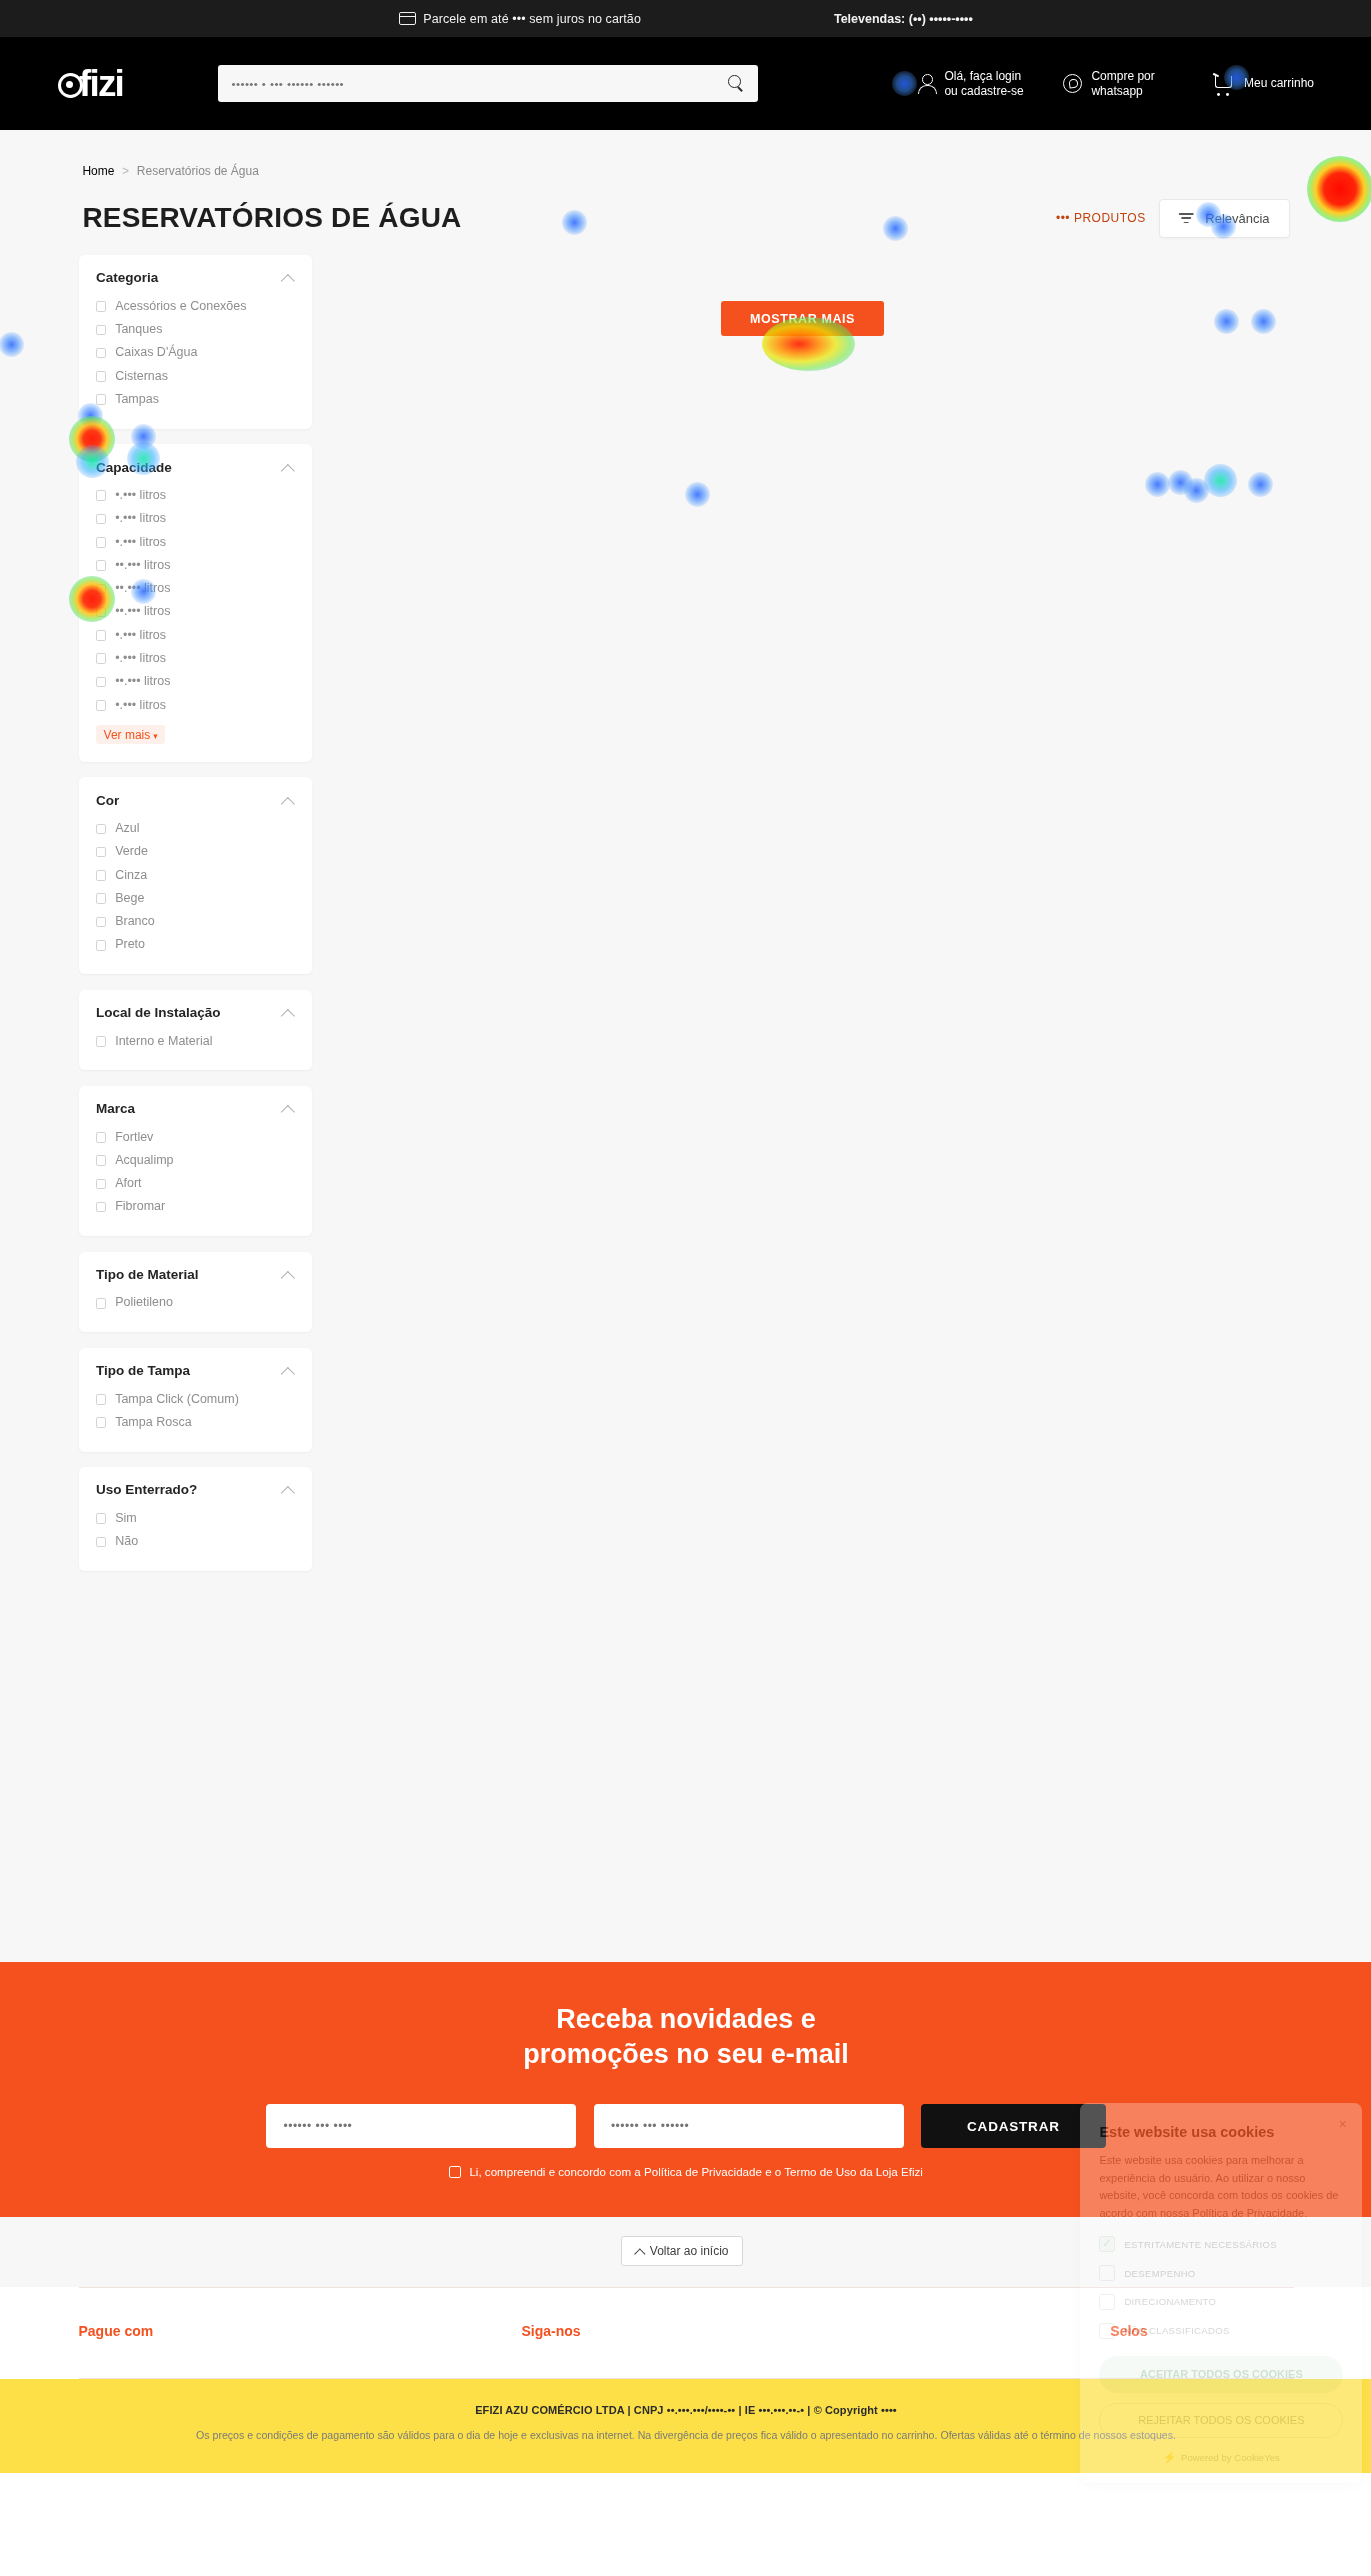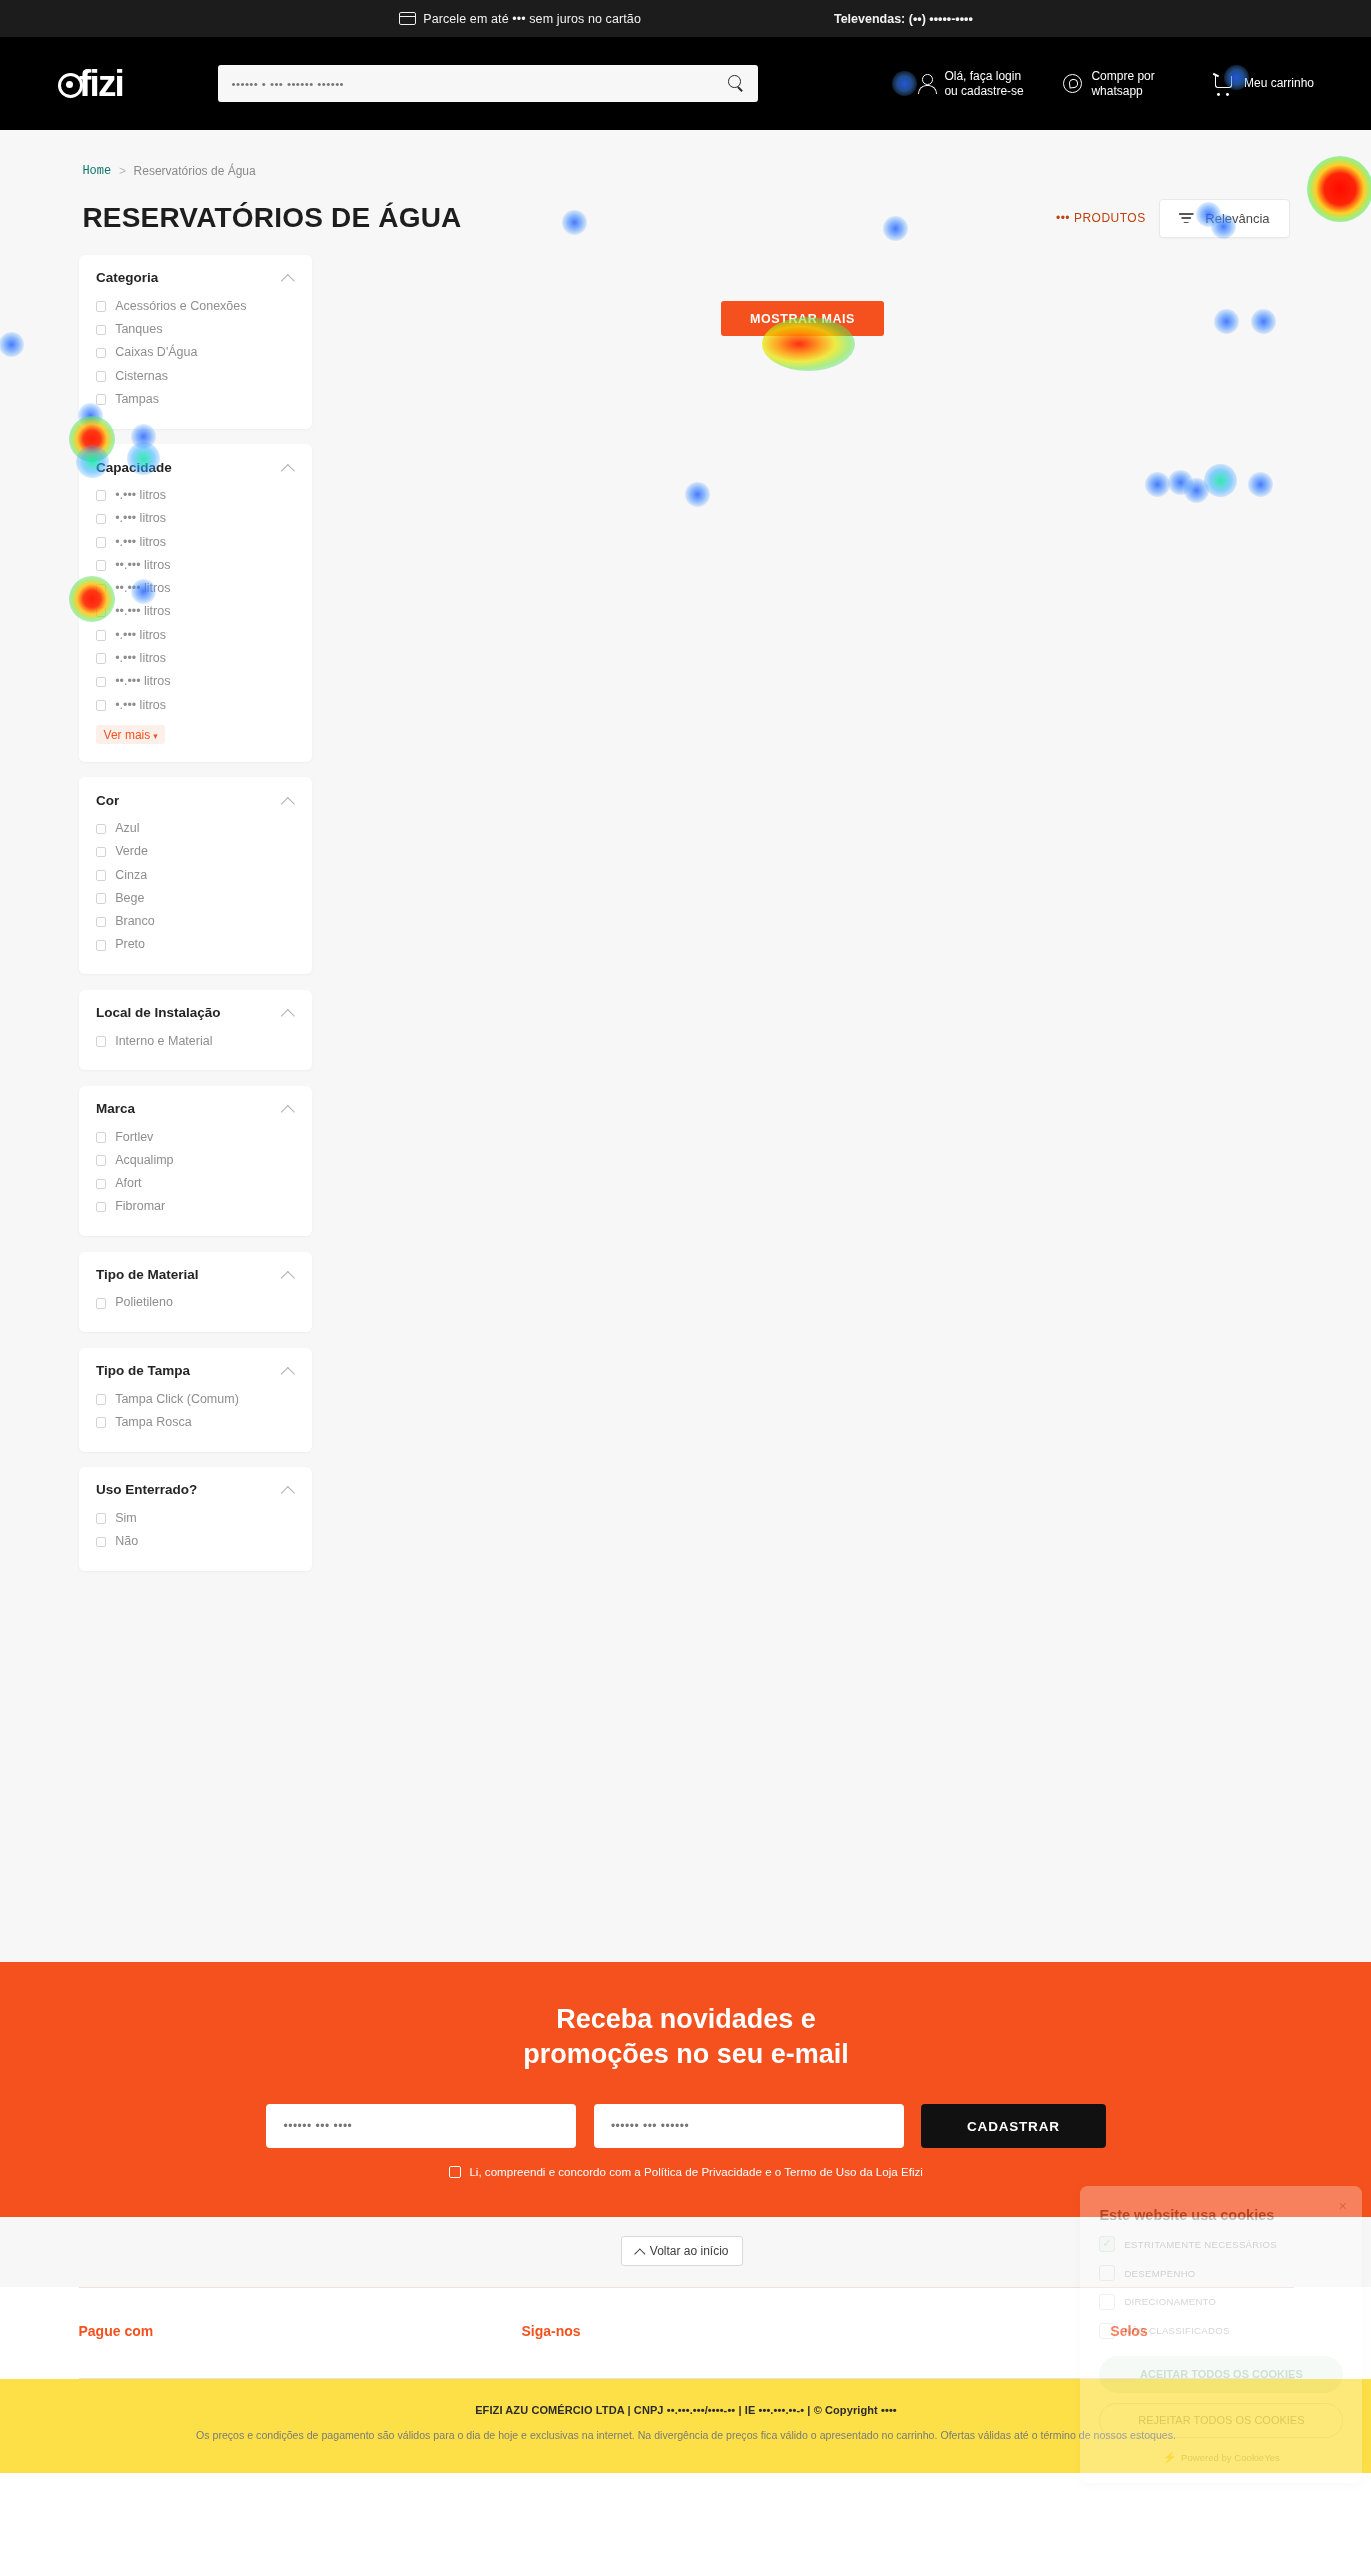--- a/index.html
+++ b/index.html
@@ -154,21 +154,21 @@
     position: relative;
     padding-top: 19px;
   }
   .container { width: 1215px; margin: 0 auto; position: relative; }
 
   .breadcrumb {
     font-size: 12px; color: #8a8a8a;
     padding: 15.4px 3.9px 0 3.9px;
     display: flex; gap: 7.7px; align-items: center;
   }
-  .breadcrumb a { color: #0f766e; text-decoration: none; font-family: Liberation Mono, monospace; }
+  .breadcrumb a { color: #000000; text-decoration: none; }
   .breadcrumb .sep { color: #b9b9b9; }
 
   .title-row {
     display: flex; align-items: center; justify-content: space-between;
     padding: 21px 3.9px 0 3.9px;
   }
   .page-title {
     font-size: 28px; font-weight: bold; color: #1e1e1e;
     letter-spacing: 0.2px;
   }
@@ -744,20 +744,21 @@
   </div>
   <div class="legal">
     <div class="l1">EFIZI AZU COMÉRCIO LTDA | CNPJ ••.•••.•••/••••-•• | IE •••.•••.••-• | © Copyright ••••</div>
     <div class="l2">Os preços e condições de pagamento são válidos para o dia de hoje e exclusivas na internet. Na divergência de preços fica válido o apresentado no carrinho. Ofertas válidas até o término de nossos estoques.</div>
   </div>
 </div>
 
 <div class="cookie">
   <span class="cookie-x">×</span>
   <h3>Este website usa cookies</h3>
+  <p>Este website usa cookies para melhorar a experiência do usuário. Ao utilizar o nosso website, você concorda com todos os cookies de acordo com nossa Política de Privacidade.</p>
   <div class="ck-opt">
     <span class="ck-box on"></span>
     <span>ESTRITAMENTE NECESSÁRIOS</span>
   </div>
   <div class="ck-opt">
     <span class="ck-box"></span>
     <span>DESEMPENHO</span>
   </div>
   <div class="ck-opt">
     <span class="ck-box"></span>

